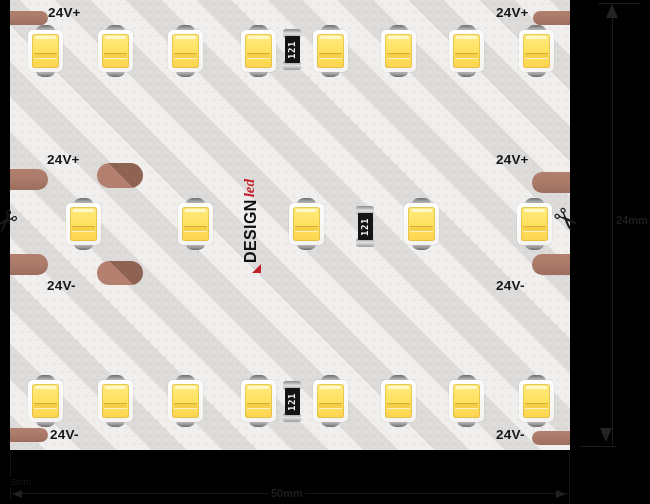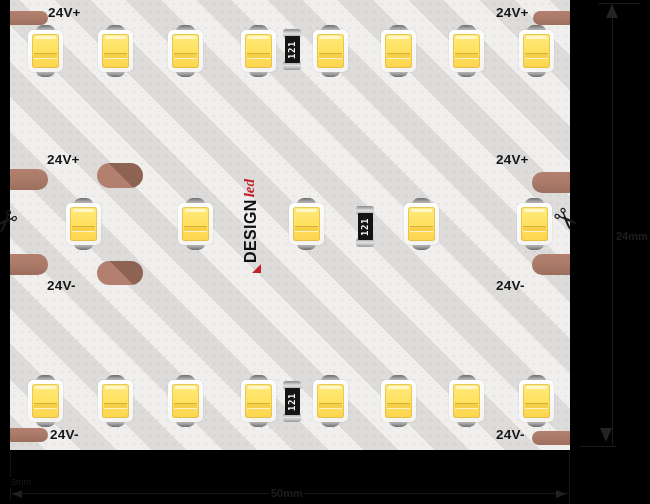--- a/index.html
+++ b/index.html
@@ -100,21 +100,21 @@
     <span class="tri"></span>
     <span class="brand">DESIGN</span>
     <span class="led-word">led</span>
   </div>
 
   <div class="dim-line" style="left:612px;top:4px;width:1px;height:441px;"></div>
   <div class="dim-line" style="left:598px;top:3px;width:42px;height:1px;"></div>
   <div class="dim-line" style="left:580px;top:446px;width:36px;height:1px;"></div>
   <div class="arrow up" style="left:606px;top:4px;"></div>
   <div class="arrow down" style="left:600px;top:428px;"></div>
-  <div class="dim-text" style="left:614px;top:230px;">24mm</div>
+  <div class="dim-text" style="left:614px;top:214px;">24mm</div>
 
   <div class="dim-line" style="left:12px;top:493px;width:556px;height:1px;background:#181818;"></div>
   <div class="dim-line" style="left:10px;top:452px;width:1px;height:48px;background:#141414;"></div>
   <div class="dim-line" style="left:569px;top:452px;width:1px;height:52px;background:#161616;"></div>
   <div class="arrow lefty" style="left:12px;top:490px;"></div>
   <div class="arrow righty" style="left:556px;top:490px;"></div>
   <div class="dim-text" style="left:269px;top:487px;">50mm</div>
   <div class="dim-text small" style="left:9px;top:477px;">5mm</div>
 <div class="led" style="left: 28px; top: 25px;">
       <div class="led-elec top"></div>

